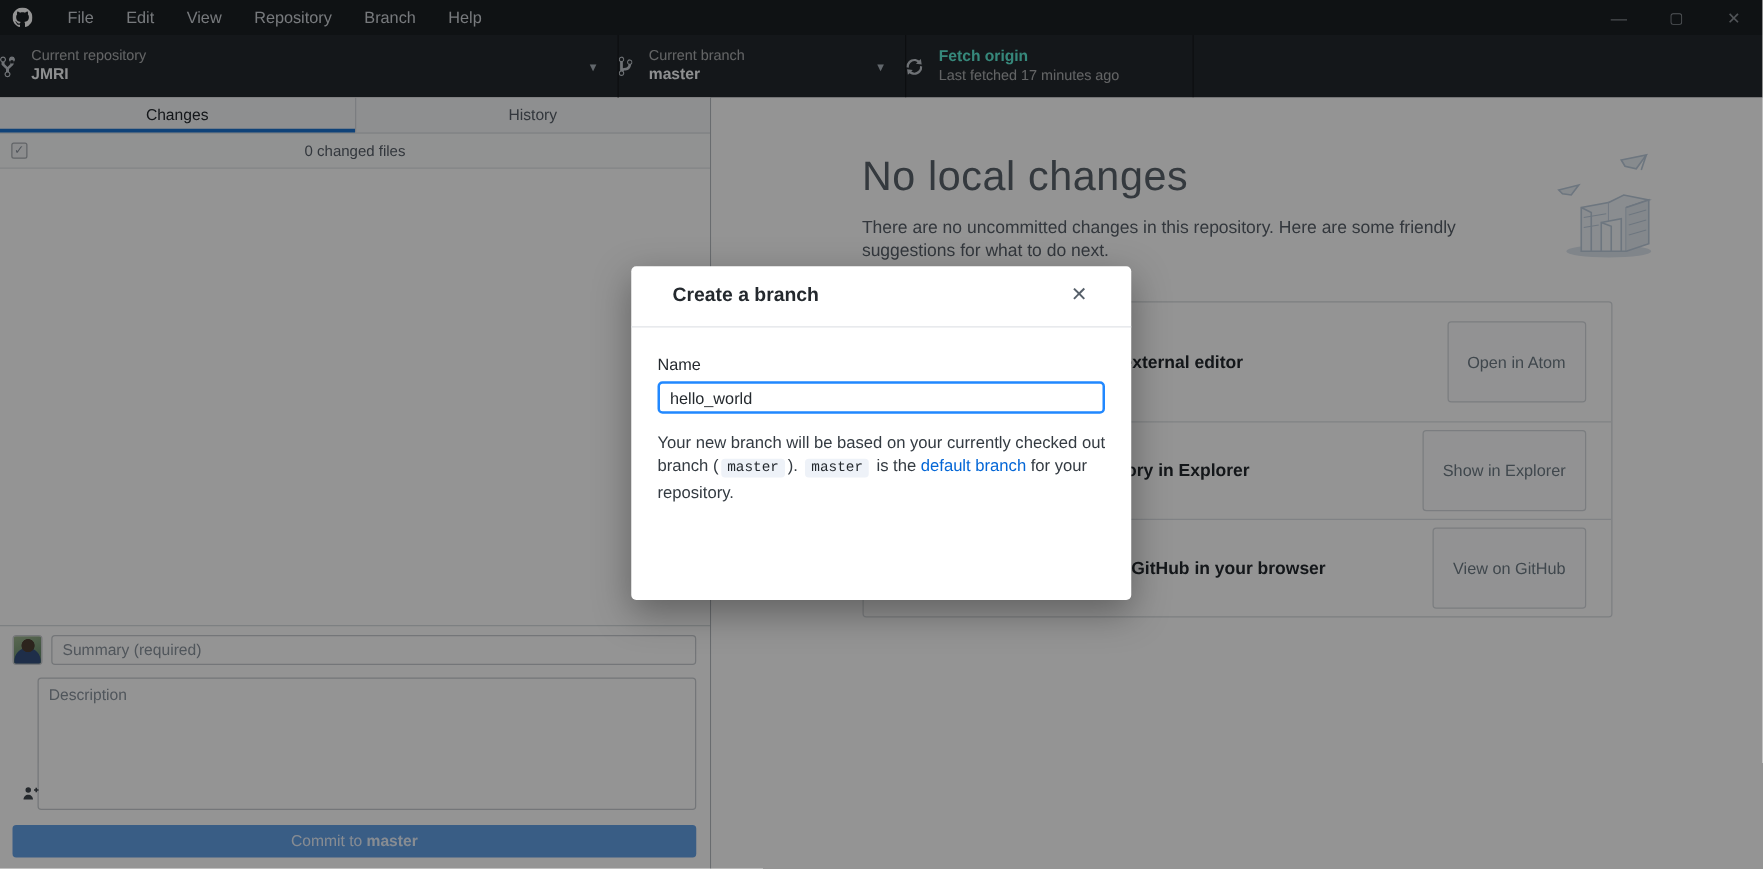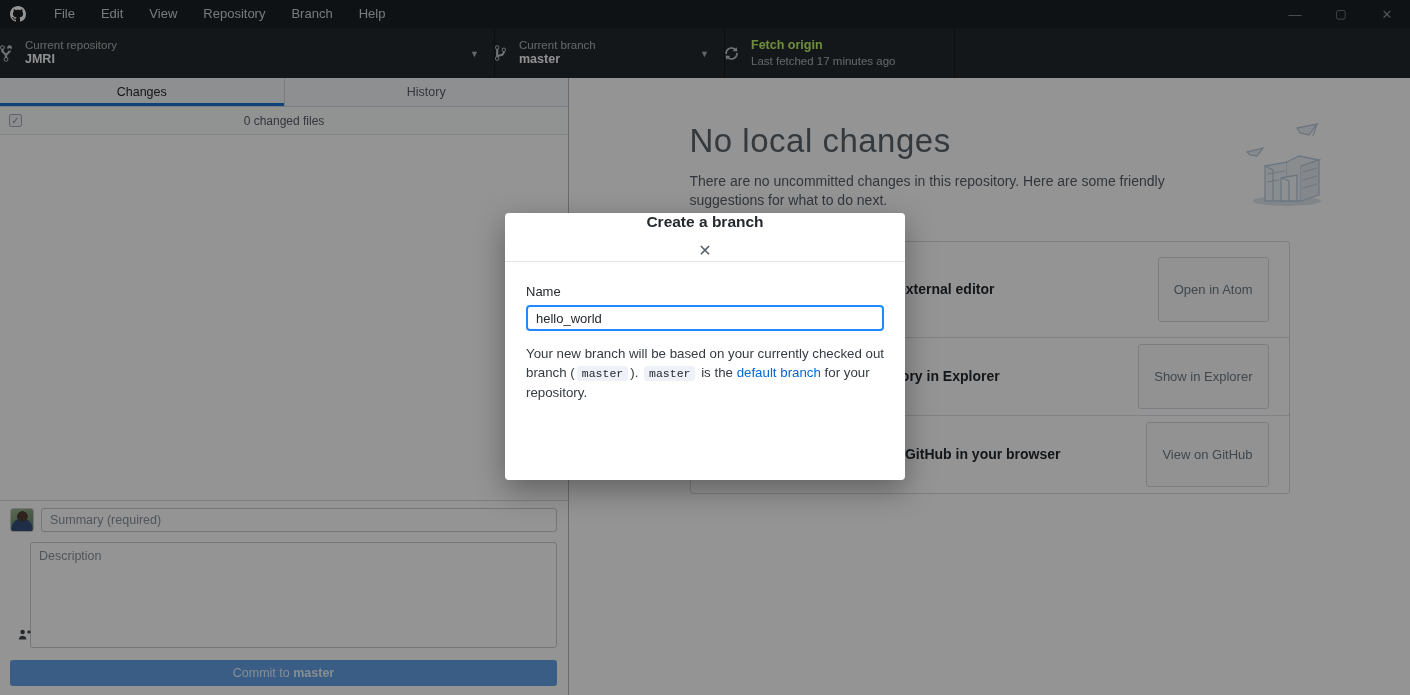--- a/index.html
+++ b/index.html
@@ -19,21 +19,21 @@
   .toolbar { height:50px; background:#24292e; display:flex; flex:none; }
   .tb-sec { display:flex; align-items:center; border-right:1px solid #16191d; height:50px; position:relative; }
   .tb-sec.repo { width:495px; }
   .tb-sec.branch { width:230px; }
   .tb-sec.fetch { width:230px; }
   .tb-rest { flex:1; }
   .tb-icon { color:#bfc5cb; margin-right:13px; display:flex; }
   .tb-text { display:flex; flex-direction:column; line-height:1.25; }
   .tb-label { font-size:11.5px; color:rgba(255,255,255,0.62); }
   .tb-value { font-size:12.5px; font-weight:bold; color:#f4f6f8; }
-  .tb-title { font-size:12.5px; font-weight:bold; color:#bef264; }
+  .tb-title { font-size:12.5px; font-weight:bold; color:#5eead4; }
   .tb-sub { font-size:11.5px; color:rgba(255,255,255,0.62); }
   .tb-chevron { position:absolute; right:15px; top:21px; color:#aab2ba; font-size:9px; }
 
   
   .content { flex:1; display:flex; min-height:0; }
 
   
   .sidebar { width:569px; flex:none; background:#fff; border-right:1px solid #b6babf; display:flex; flex-direction:column; }
   .tabs { height:29px; display:flex; background:#f5f6f8; border-bottom:1px solid #d4d8dc; flex:none; }
   .tab { flex:1; display:flex; align-items:center; justify-content:center; font-size:12.5px; color:#586069; position:relative; }
@@ -68,21 +68,21 @@
   .sug { display:flex; align-items:center; padding:0 20px; }
   .sug:nth-child(1) { height:95px; }
   .sug:nth-child(2), .sug:nth-child(3) { height:78px; }
   .sug + .sug { border-top:1px solid #dde1e5; }
   .sug-title { flex:1; font-size:14px; font-weight:bold; color:#24292e; padding-right:30px; }
   .sug-btn { padding:24px 15px; font-size:13px; color:#6e7b85; background:#fbfcfd; border:1px solid #d4d8dc; border-radius:3px; font-family:"Liberation Sans",sans-serif; white-space:nowrap; }
 
   
   .overlay { position:absolute; inset:0; background:rgba(0,0,0,0.42); z-index:50; }
   .dialog { position:absolute; left:505px; top:213px; width:400px; height:267px; background:#fff; border-radius:4px; box-shadow:0 10px 30px rgba(0,0,0,0.35); z-index:60; }
-  .dlg-header { height:49px; padding:0 33px; display:flex; align-items:center; justify-content:space-between; border-bottom:1px solid #e1e4e8;flex-direction:column; }
+  .dlg-header { height:49px; padding:0 33px; display:flex; align-items:center; justify-content:space-between; border-bottom:1px solid #e1e4e8; }
   .dlg-title { font-size:15.5px; font-weight:600; color:#24292e; }
   .dlg-close { font-size:16px; color:#57606a; background:none; border:none; line-height:1; padding:2px; font-family:"Liberation Sans",sans-serif; }
   .dlg-body { padding:22px 21px 0; }
   .dlg-label { font-size:13px; color:#24292e; margin-bottom:6px; }
   .name-input { width:100%; height:26px; border:2px solid #2188ff; border-radius:4px; padding:0 8px; font-size:13px; color:#24292e; outline:none; font-family:"Liberation Sans",sans-serif; }
   .dlg-para { margin-top:13px; font-size:13.3px; line-height:1.45; color:#343b42; }
   .code-chip { font-family:"Liberation Mono","DejaVu Sans Mono",monospace; font-size:11.5px; background:#eef2f8; border-radius:3px; padding:1px 5px; margin:0 2px; color:#24292e; }
   .dlg-link { color:#0366d6; text-decoration:none; }
   .dlg-footer { position:absolute; right:21px; bottom:19px; display:flex; gap:9px; }
   .btn-primary { min-width:120px; height:26px; background:#0d6cda; color:#fff; font-weight:600; border:none; border-radius:3px; font-size:12.5px; font-family:"Liberation Sans",sans-serif; }

